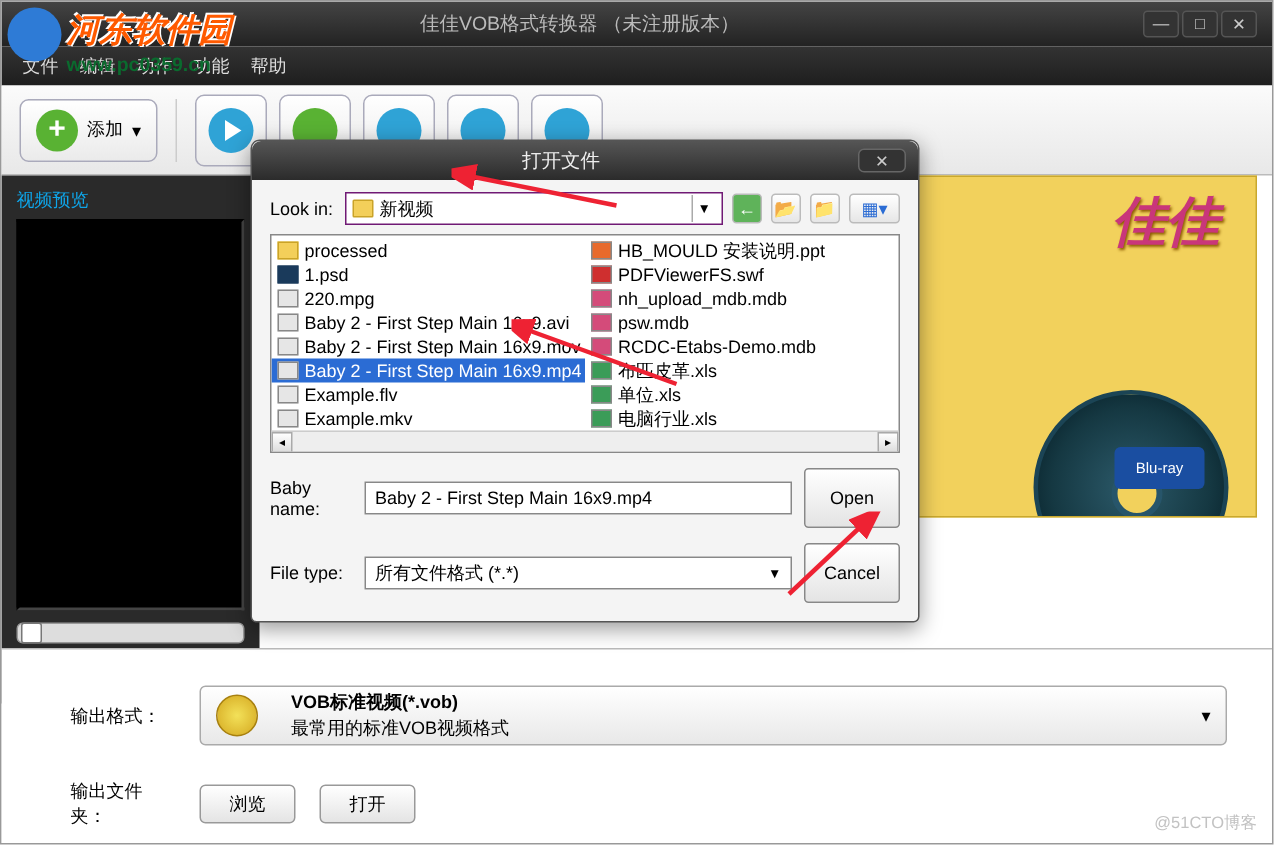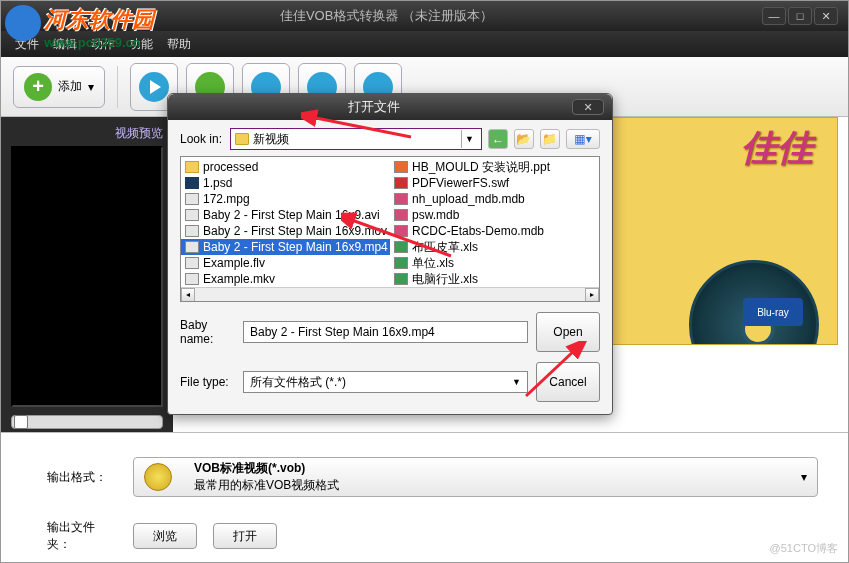--- a/index.html
+++ b/index.html
@@ -17,21 +17,21 @@
 .menubar span{cursor:pointer}
 .toolbar{height:60px;background:linear-gradient(#fbfbfb,#e8e8e8);border-bottom:1px solid #bbb;display:flex;align-items:center;padding:0 12px;gap:8px}
 .add-btn{height:42px;border:1px solid #aab;border-radius:6px;background:linear-gradient(#fff,#eaeaea);display:flex;align-items:center;padding:0 10px;gap:6px;cursor:pointer}
 .plus-ic{width:28px;height:28px;border-radius:50%;background:#59b233;display:flex;align-items:center;justify-content:center;color:#fff;font-size:20px;font-weight:700}
 .tb-sep{width:1px;height:42px;background:#ccc;margin:0 4px}
 .tb-ic{width:48px;height:48px;border:1px solid #aab;border-radius:6px;background:linear-gradient(#fff,#eaeaea);display:flex;align-items:center;justify-content:center;cursor:pointer}
 .circ{width:30px;height:30px;border-radius:50%;background:#2fa3d6;position:relative;display:flex;align-items:center;justify-content:center}
 .tri{width:0;height:0;border-top:7px solid transparent;border-bottom:7px solid transparent;border-left:11px solid #fff;margin-left:3px}
 .content{display:flex;height:352px}
 .left{width:172px;background:#2a2a2a;display:flex;flex-direction:column;padding:8px 10px}
-.left-label{color:#c4b5fd;text-align:right;font-size:12px;margin-bottom:4px}
+.left-label{color:#0ea5e9;font-size:12px;margin-bottom:4px}
 .preview{flex:1;background:#000;border:2px inset #444}
 .seek{height:14px;background:#ddd;border:1px solid #999;border-radius:4px;margin:8px 0;position:relative}
 .knob{position:absolute;left:2px;top:-1px;width:14px;height:14px;background:#fff;border:1px solid #777;border-radius:2px}
 .pctrls{display:flex;gap:4px}
 .pbtn{width:28px;height:24px;background:linear-gradient(#fff,#e2e2e2);border:1px solid #999;border-radius:4px;display:flex;align-items:center;justify-content:center;cursor:pointer;font-size:11px}
 .right{flex:1;position:relative}
 .yellow{position:absolute;left:0;top:0;right:10px;height:228px;background:#f2d15c;border:1px solid #c9a82e;padding:18px 22px 0 24px;overflow:hidden}
 .yellow .brand{position:absolute;top:6px;right:24px;font-size:36px;font-family:KaiTi,serif;color:#c9367a;font-weight:700;font-style:italic;text-shadow:1px 1px 2px #8b5a00}
 .disc{position:absolute;right:18px;bottom:-46px;width:130px;height:130px;border-radius:50%;background:radial-gradient(#2c5a6a,#153842 60%,#0b2730 80%);border:3px solid #1b4455}
 .disc::after{content:'';position:absolute;left:50%;top:50%;width:26px;height:26px;margin:-13px 0 0 -13px;border-radius:50%;background:#f2d15c;border:4px solid #27556a}
@@ -214,21 +214,21 @@
           <div class="fi">
             <span class="fic folder"></span>
             <span>processed</span>
           </div>
           <div class="fi">
             <span class="fic psd"></span>
             <span>1.psd</span>
           </div>
           <div class="fi">
             <span class="fic vid"></span>
-            <span>172.mpg</span>
+            <span>220.mpg</span>
           </div>
           <div class="fi">
             <span class="fic vid"></span>
             <span>Baby 2 - First Step Main 16x9.avi</span>
           </div>
           <div class="fi">
             <span class="fic vid"></span>
             <span>Baby 2 - First Step Main 16x9.mov</span>
           </div>
           <div class="fi sel">

